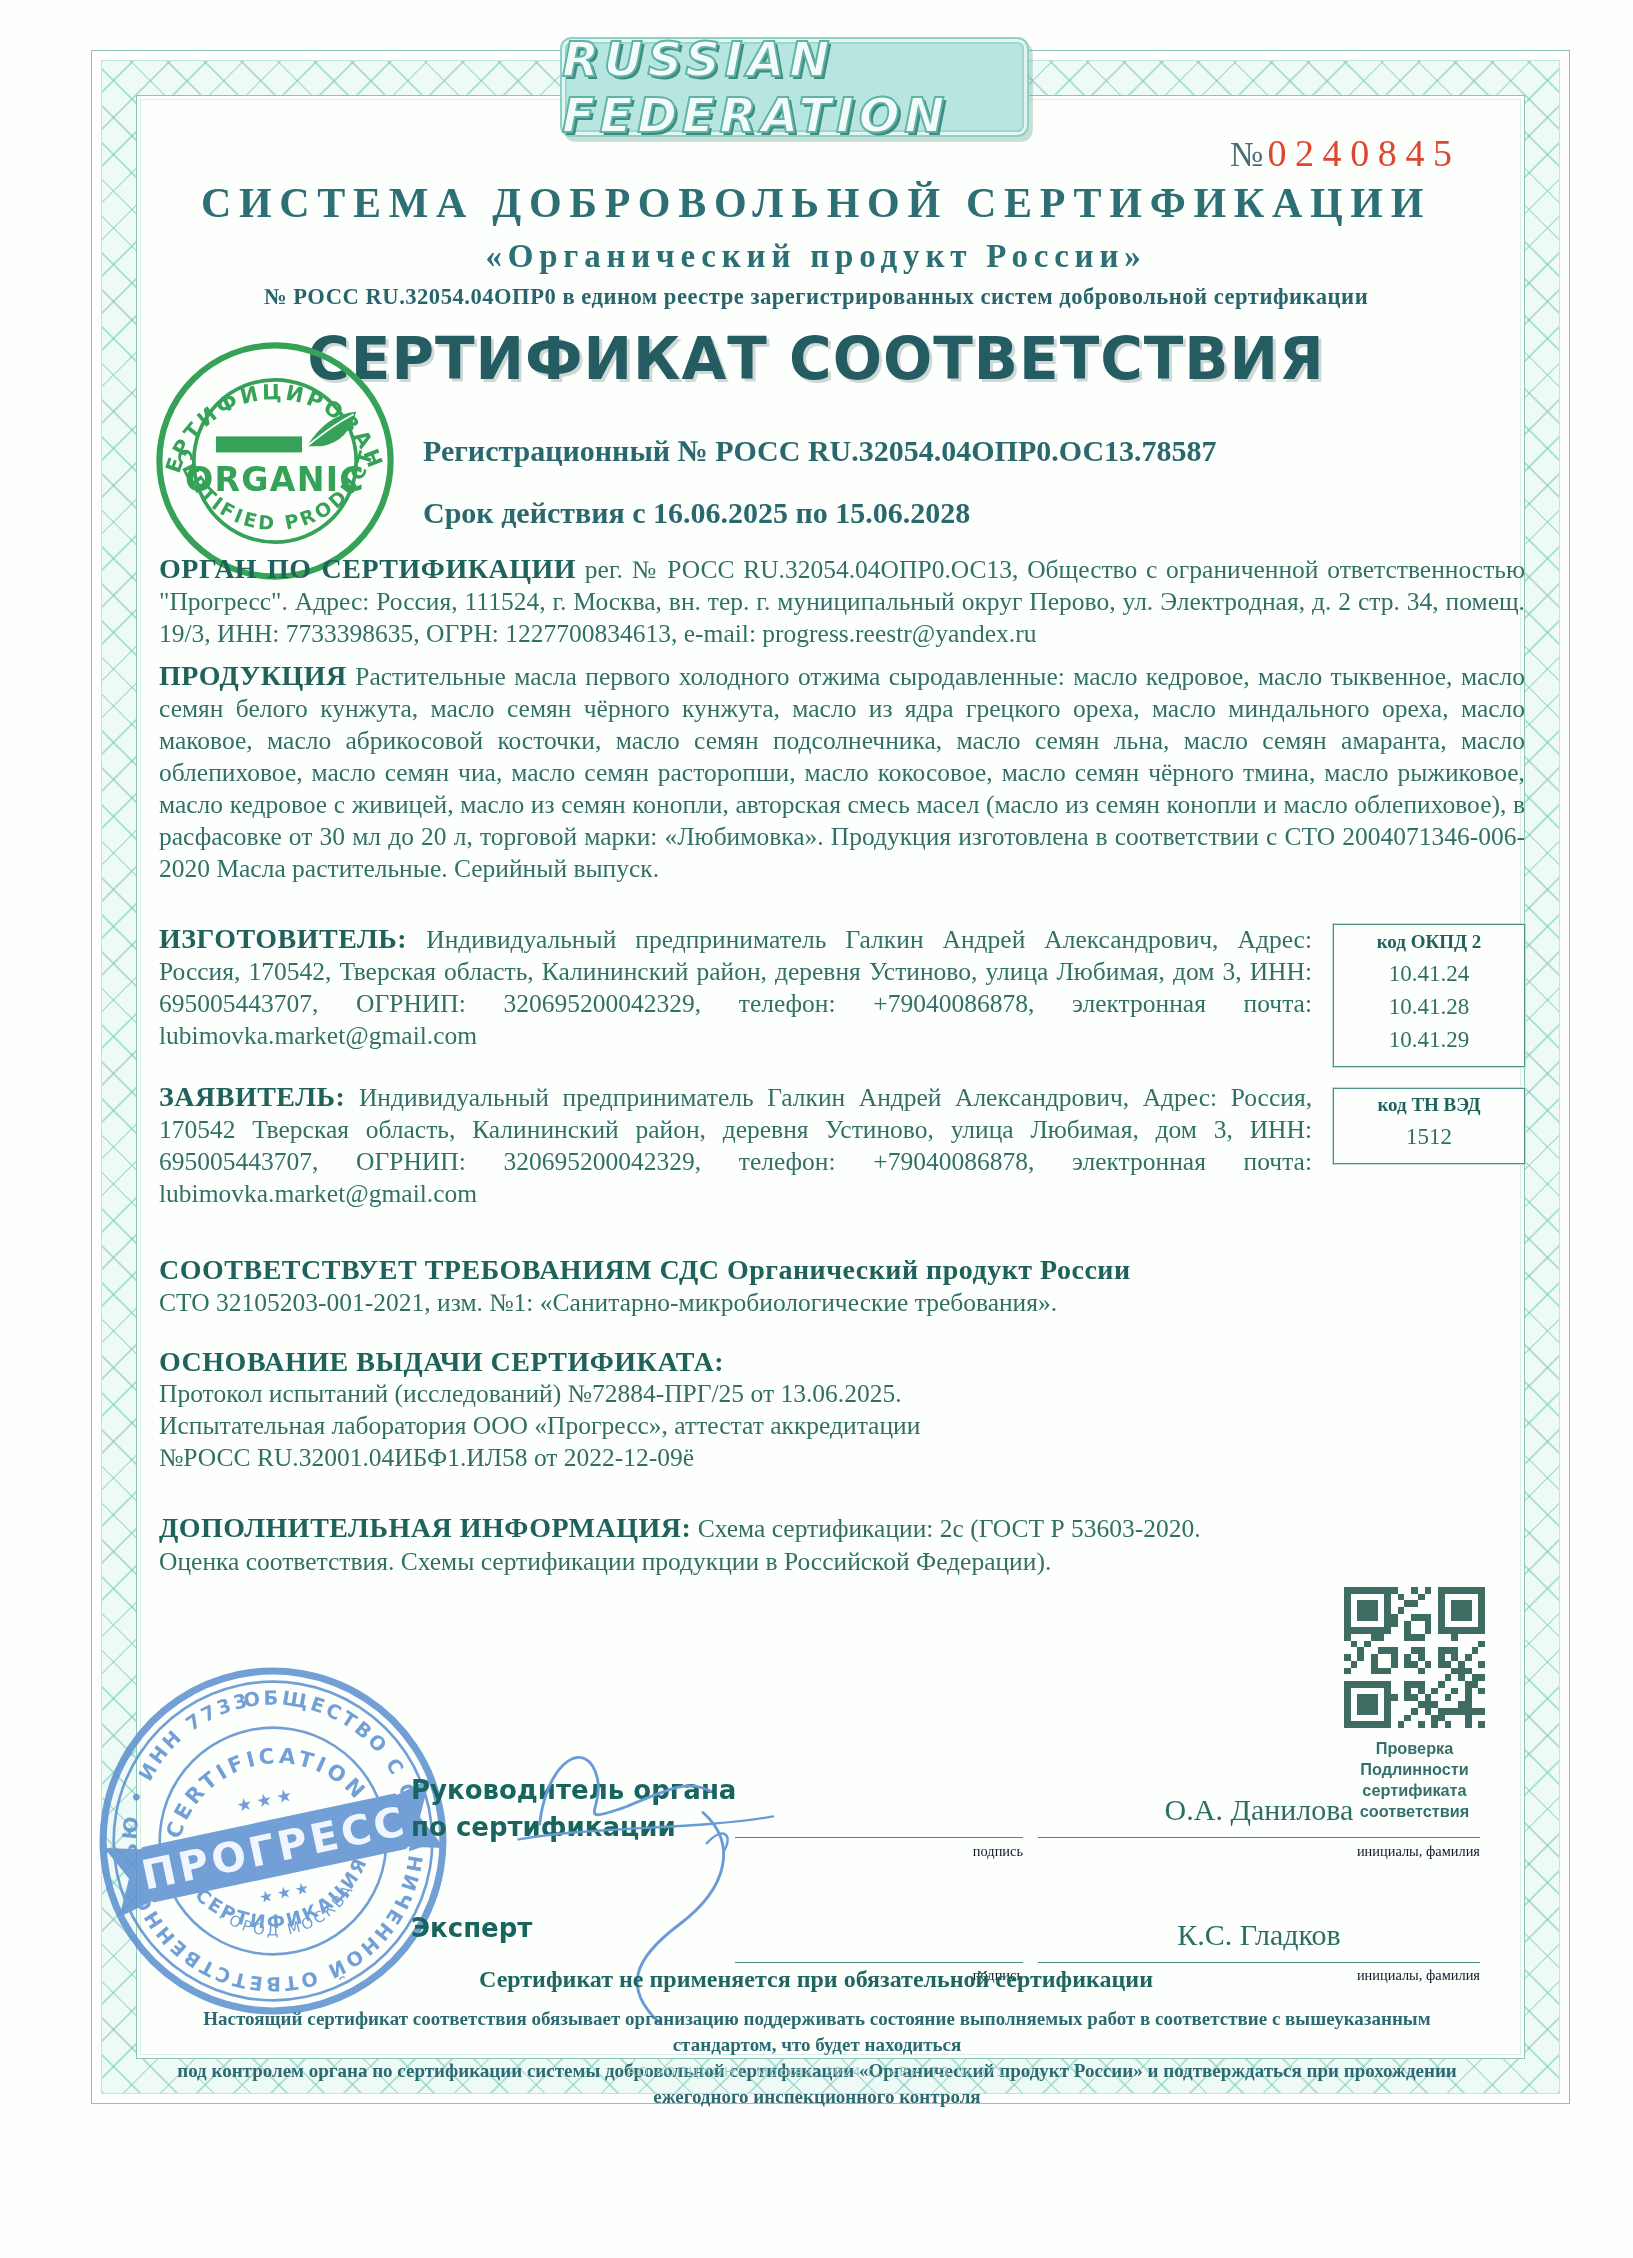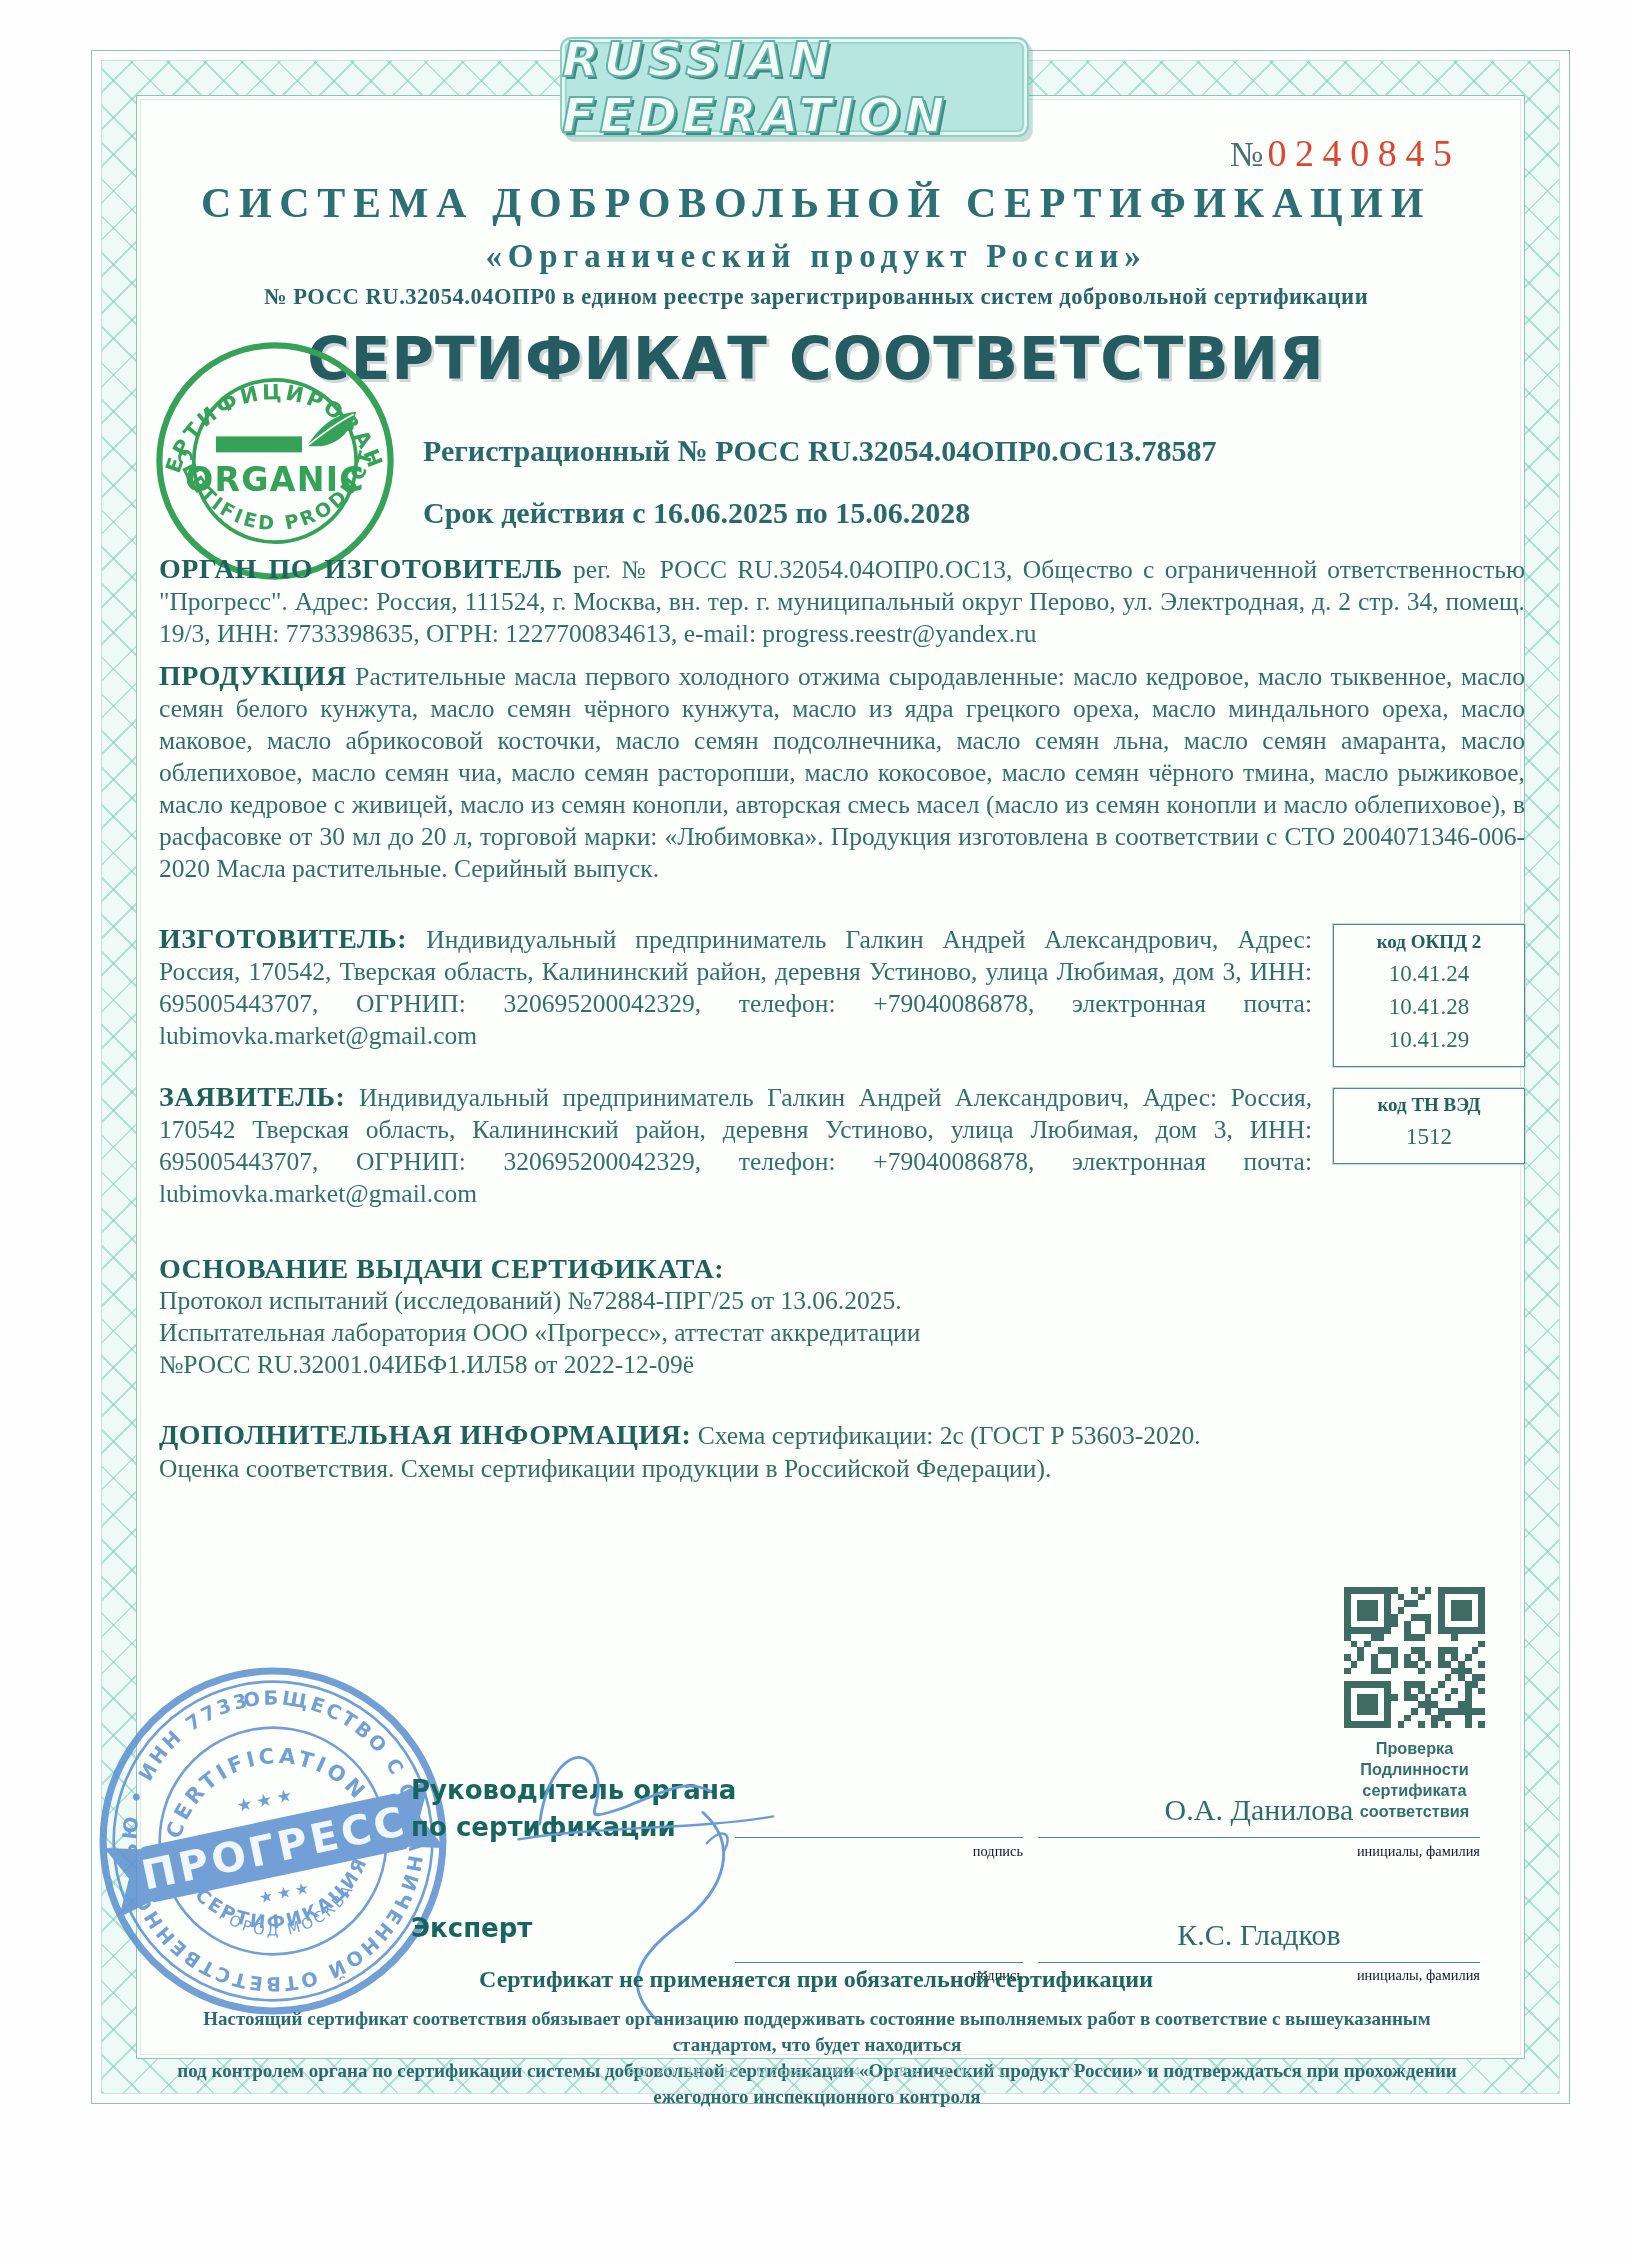--- a/index.html
+++ b/index.html
@@ -136,21 +136,21 @@
     <path d="M126,88 q16,-26 40,-28 q-6,24 -28,28 z" fill="#35a257"></path>
     <path d="M126,88 q22,-18 38,-26" stroke="#fdfffd" stroke-width="1.5" fill="none"></path>
     <text x="100" y="124" text-anchor="middle" fill="#35a257" font-family="DejaVu Sans, sans-serif" font-weight="bold" font-size="27" letter-spacing="1">ORGANIC</text>
   </svg>
 
   <div class="regline reg1">Регистрационный № РОСС RU.32054.04ОПР0.ОС13.78587</div>
   <div class="regline reg2">Срок действия с 16.06.2025 по 15.06.2028</div>
 
   <div class="textcol">
 
-    <p class="sec-org"><b class="lbl">ОРГАН ПО ИЗГОТОВИТЕЛЬ</b>
+    <p class="sec-org"><b class="lbl">ОРГАН ПО СЕРТИФИКАЦИИ</b>
       <span>рег. № РОСС RU.32054.04ОПР0.ОС13, Общество с ограниченной ответственностью "Прогресс". Адрес: Россия, 111524, г. Москва, вн. тер. г. муниципальный округ Перово, ул. Электродная, д. 2 стр. 34, помещ. 19/3, ИНН: 7733398635, ОГРН: 1227700834613, e-mail: progress.reestr@yandex.ru</span></p>
 
     <p class="sec-prod"><b class="lbl">ПРОДУКЦИЯ</b>
       <span>Растительные масла первого холодного отжима сыродавленные: масло кедровое, масло тыквенное, масло семян белого кунжута, масло семян чёрного кунжута, масло из ядра грецкого ореха, масло миндального ореха, масло маковое, масло абрикосовой косточки, масло семян подсолнечника, масло семян льна, масло семян амаранта, масло облепиховое, масло семян чиа, масло семян расторопши, масло кокосовое, масло семян чёрного тмина, масло рыжиковое,  масло кедровое с живицей, масло из семян конопли, авторская смесь масел (масло из семян конопли и масло облепиховое), в расфасовке от 30 мл до 20 л, торговой марки: «Любимовка». Продукция изготовлена в соответствии с СТО 2004071346-006-2020 Масла растительные. Серийный выпуск.</span></p>
 
     <div class="codes">
       <div class="codebox">
         <span class="chead">код ОКПД 2</span>
         <span class="cval">10.41.24</span>
         <span class="cval">10.41.28</span>
@@ -161,20 +161,24 @@
         <span class="cval">1512</span>
       </div>
     </div>
 
     <p class="sec-man"><b class="lbl">ИЗГОТОВИТЕЛЬ:</b>
       <span>Индивидуальный предприниматель Галкин Андрей Александрович, Адрес: Россия, 170542, Тверская область, Калининский район, деревня Устиново, улица Любимая, дом 3, ИНН: 695005443707, ОГРНИП: 320695200042329, телефон: +79040086878, электронная почта: lubimovka.market@gmail.com</span></p>
 
     <p class="sec-app"><b class="lbl">ЗАЯВИТЕЛЬ:</b>
       <span>Индивидуальный предприниматель Галкин Андрей Александрович, Адрес: Россия, 170542 Тверская область, Калининский район, деревня Устиново, улица Любимая, дом 3, ИНН: 695005443707, ОГРНИП: 320695200042329, телефон: +79040086878, электронная почта: lubimovka.market@gmail.com</span></p>
 
+    <div class="sec-compl">
+      <b class="lbl" style="display:block">СООТВЕТСТВУЕТ ТРЕБОВАНИЯМ СДС Органический продукт России</b>
+      <span>СТО 32105203-001-2021, изм. №1: «Санитарно-микробиологические требования».</span>
+    </div>
 
     <div class="sec-basis">
       <b class="lbl" style="display:block">ОСНОВАНИЕ ВЫДАЧИ СЕРТИФИКАТА:</b>
       <span class="bline">Протокол испытаний (исследований) №72884-ПРГ/25 от 13.06.2025.</span>
       <span class="bline">Испытательная лаборатория ООО «Прогресс», аттестат аккредитации</span>
       <span class="bline">№РОСС RU.32001.04ИБФ1.ИЛ58 от 2022-12-09ё</span>
     </div>
 
     <div class="sec-add"><b class="lbl">ДОПОЛНИТЕЛЬНАЯ ИНФОРМАЦИЯ:</b>
       <span>Схема сертификации: 2с (ГОСТ Р 53603-2020. Оценка соответствия. Схемы сертификации продукции в Российской Федерации).</span></div>

